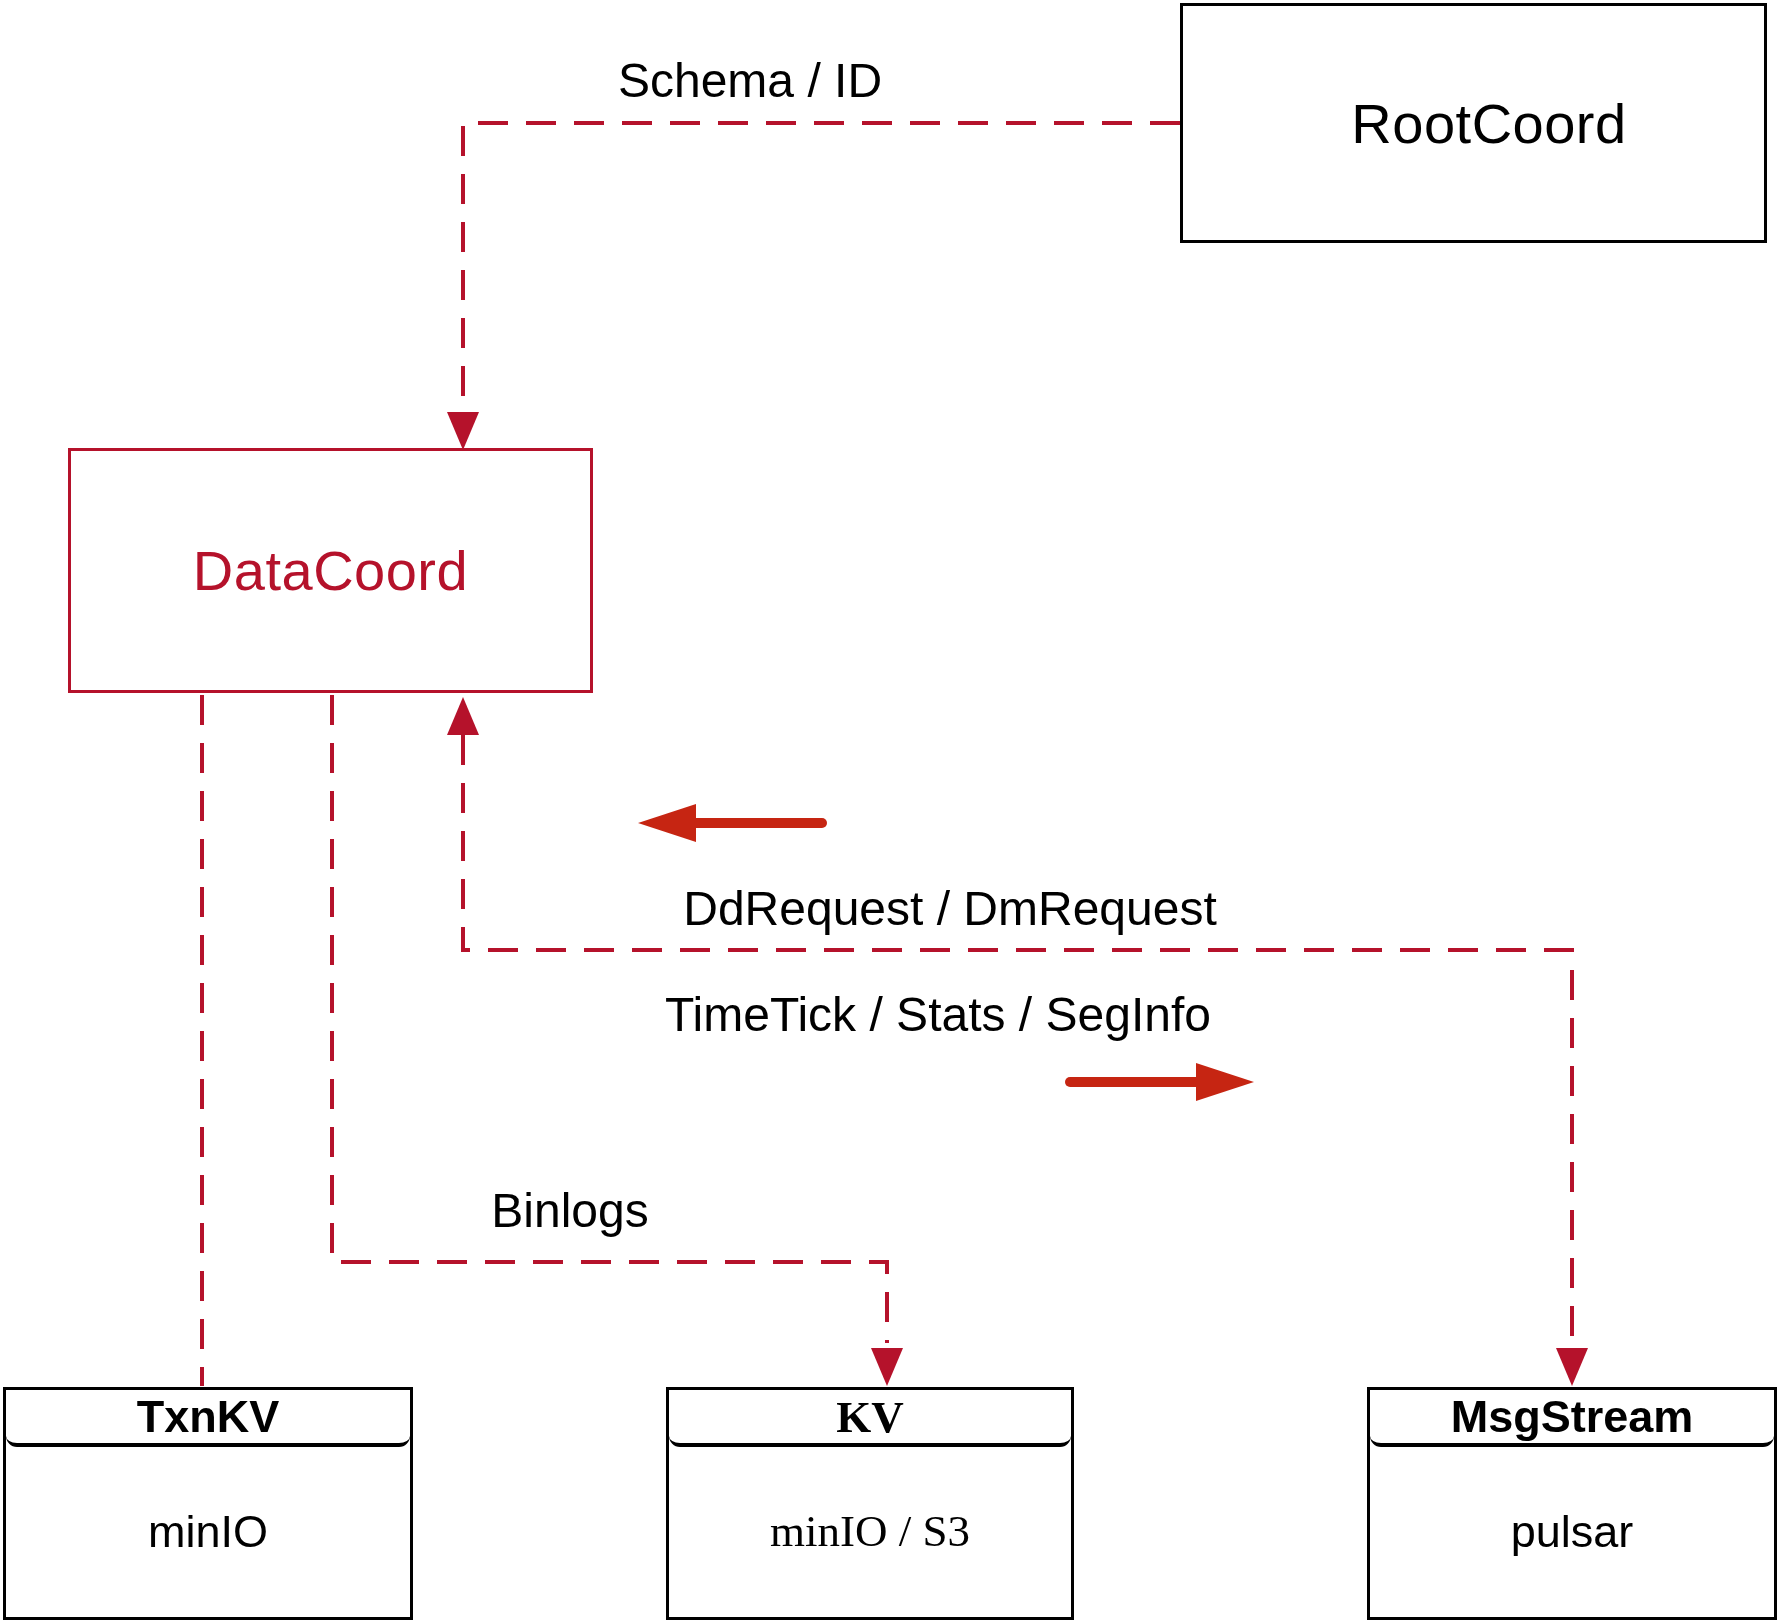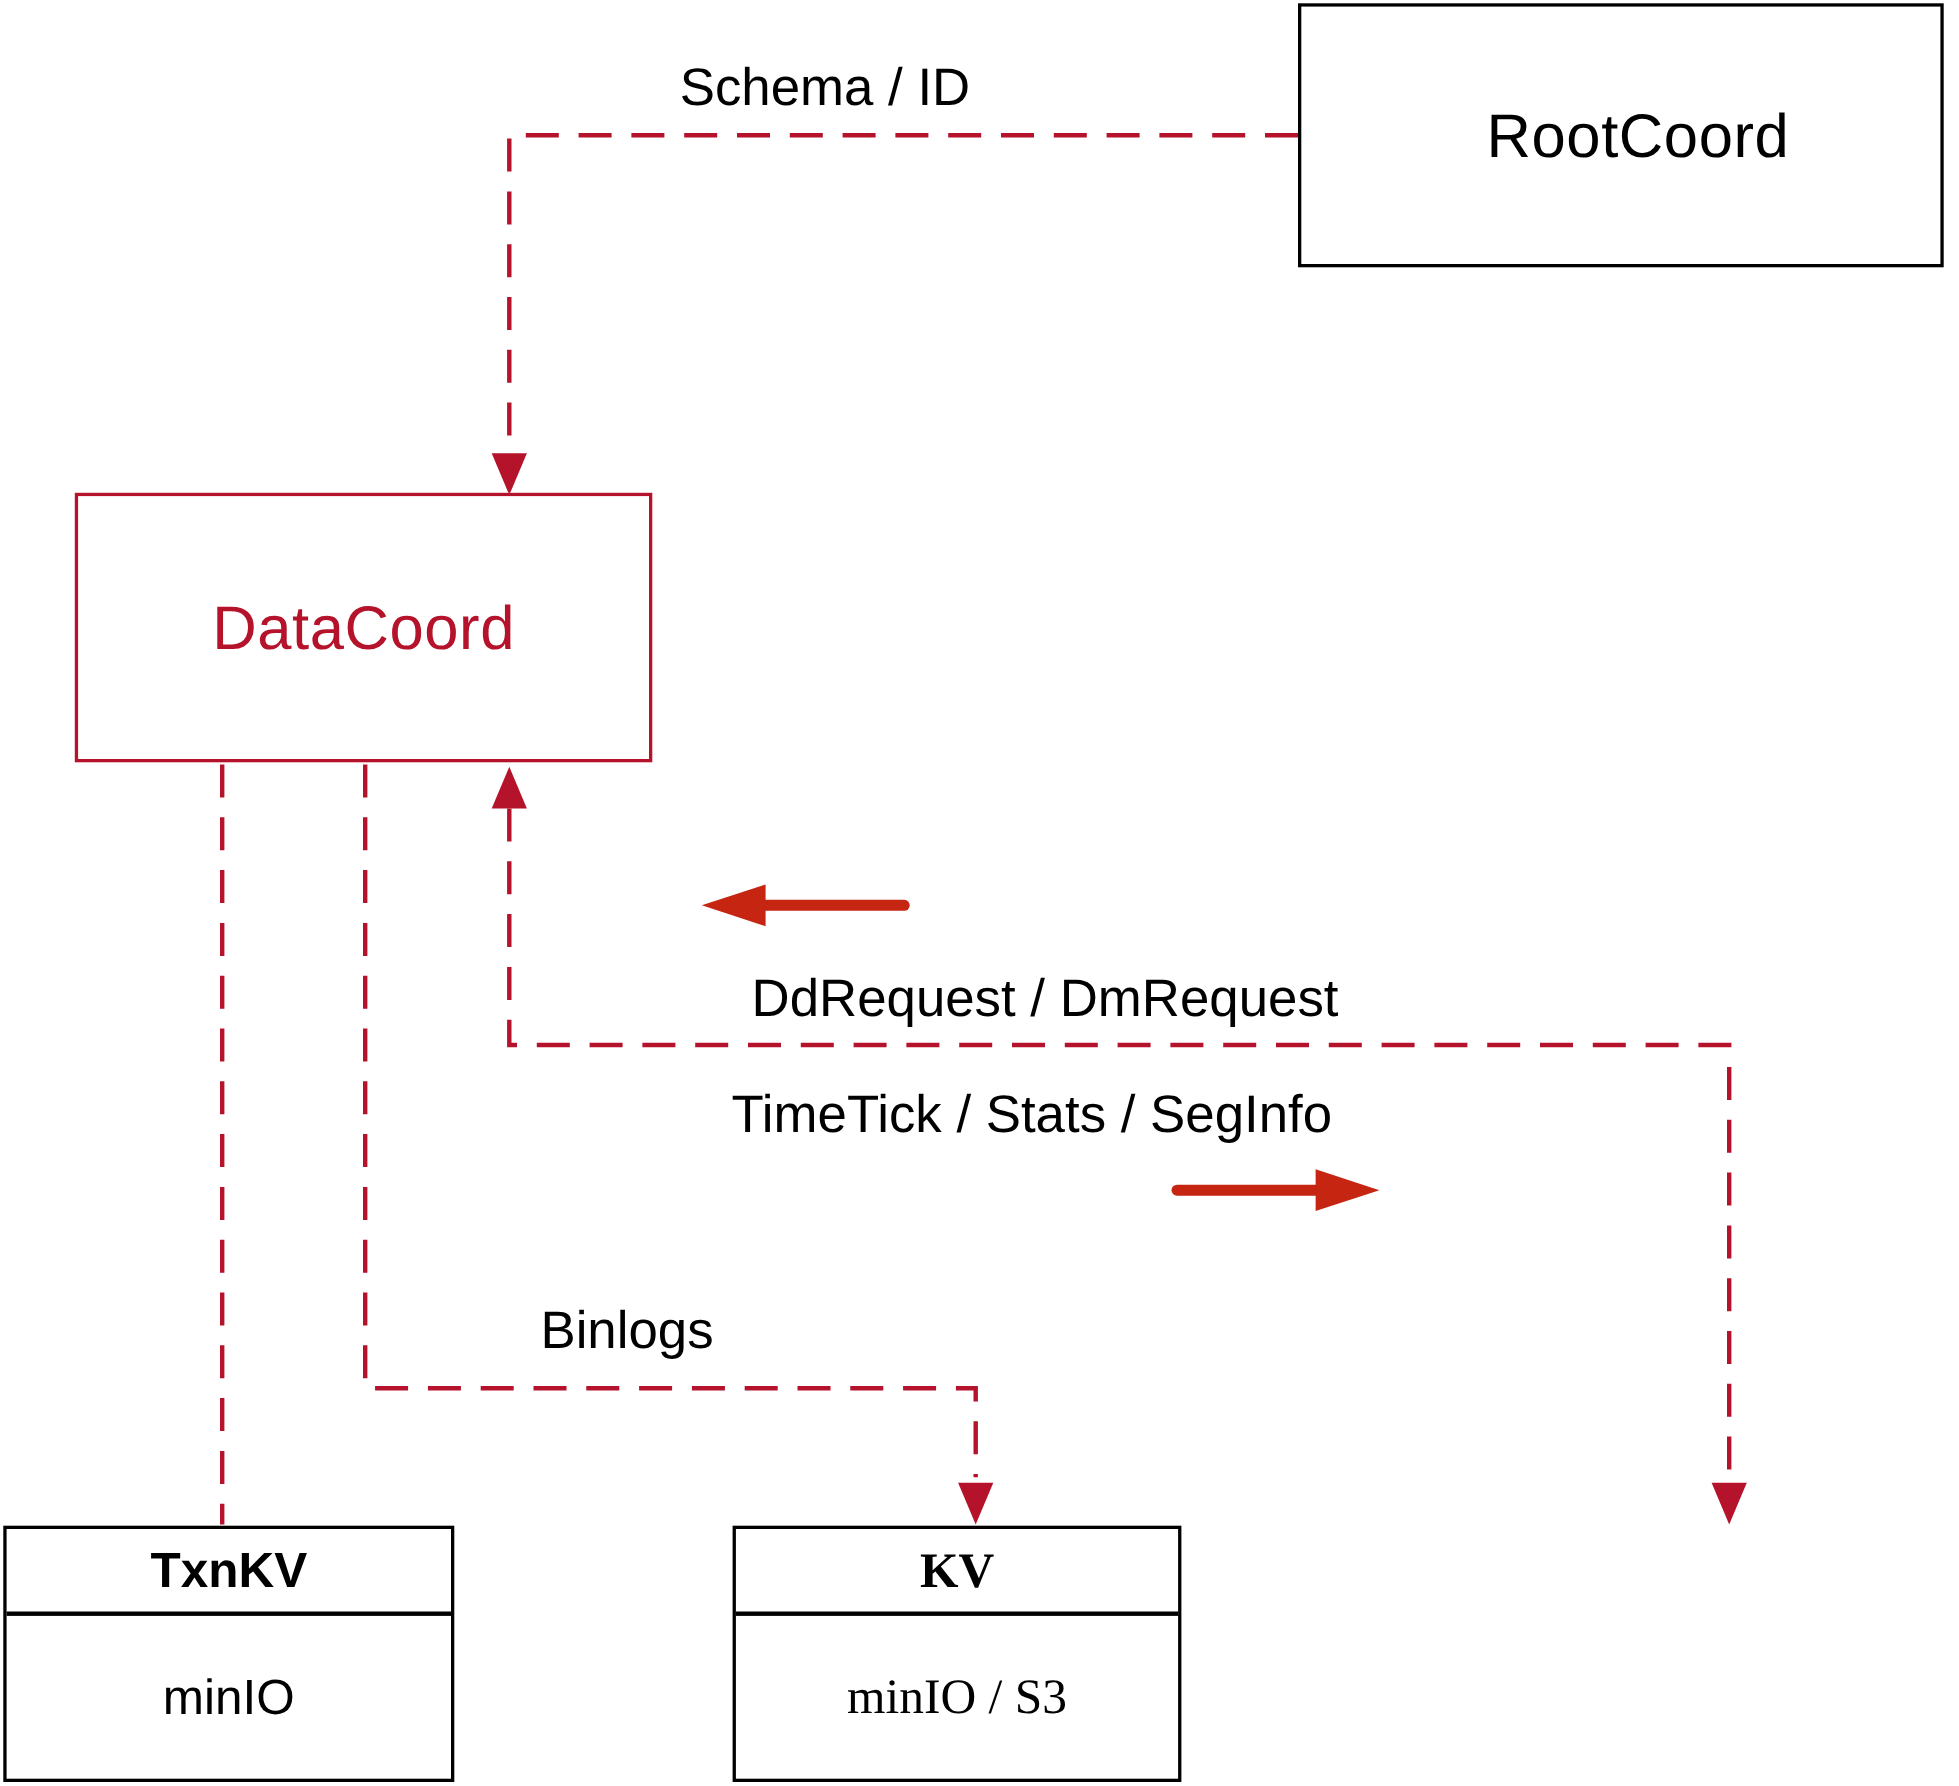--- a/index.html
+++ b/index.html
@@ -64,28 +64,29 @@
     position: absolute;
     background: var(--bg);
     border: 3px solid var(--box-border);
     display: flex;
     flex-direction: column;
   }
   .store-txnkv     { left: 3px;    top: 1387px; width: 410px; height: 233px; }
   .store-kv        { left: 666px;  top: 1387px; width: 408px; height: 233px; font-family: Liberation Serif, serif; }
   .store-msgstream { left: 1367px; top: 1387px; width: 410px; height: 233px; }
   .store-header {
-    height: 79px;
+    height: 57px;
     border-bottom: 4px solid var(--box-border);
     display: flex;
     align-items: center;
     justify-content: center;
     font-weight: bold;
     font-size: 45px;
     color: #000;
+    border-radius: 11px;
   }
   .store-body {
     flex: 1;
     display: flex;
     flex-direction: column;
     align-items: center;
     justify-content: center;
     font-size: 45px;
     color: #000;
     line-height: 1.42;
@@ -147,19 +148,25 @@
     </div>
   </div>
 
   <div class="store store-kv">
     <div class="store-header">KV</div>
     <div class="store-body">
       <span>minIO / S3</span>
     </div>
   </div>
 
+  <div class="store store-msgstream">
+    <div class="store-header">MsgStream</div>
+    <div class="store-body">
+      <span>pulsar</span>
+    </div>
+  </div>
 
   <div class="edge-label label-schema">Schema / ID</div>
   <div class="edge-label label-ddrequest">DdRequest / DmRequest</div>
   <div class="edge-label label-timetick">TimeTick / Stats / SegInfo</div>
   <div class="edge-label label-binlogs">Binlogs</div>
 
 </div>
 
 </body></html>

